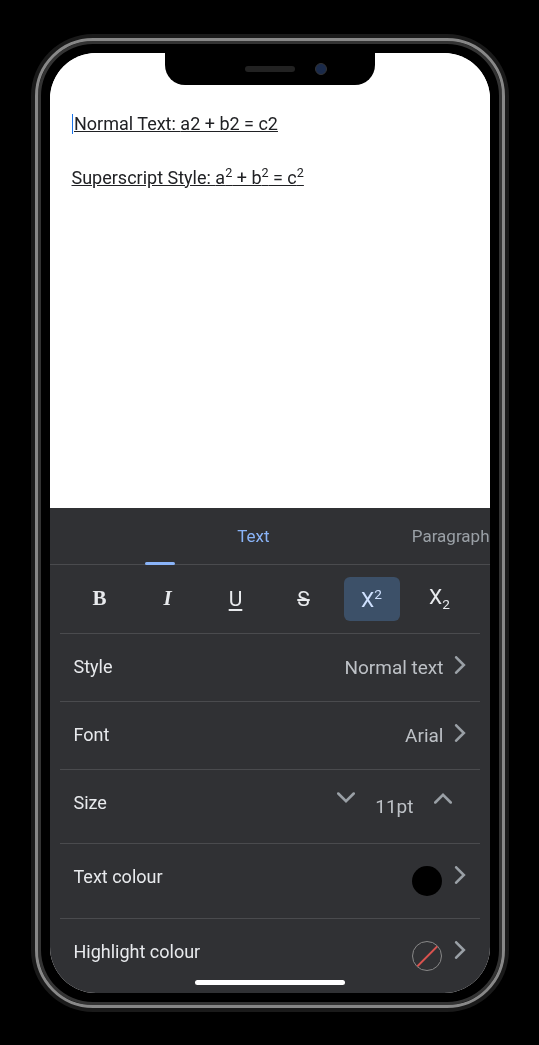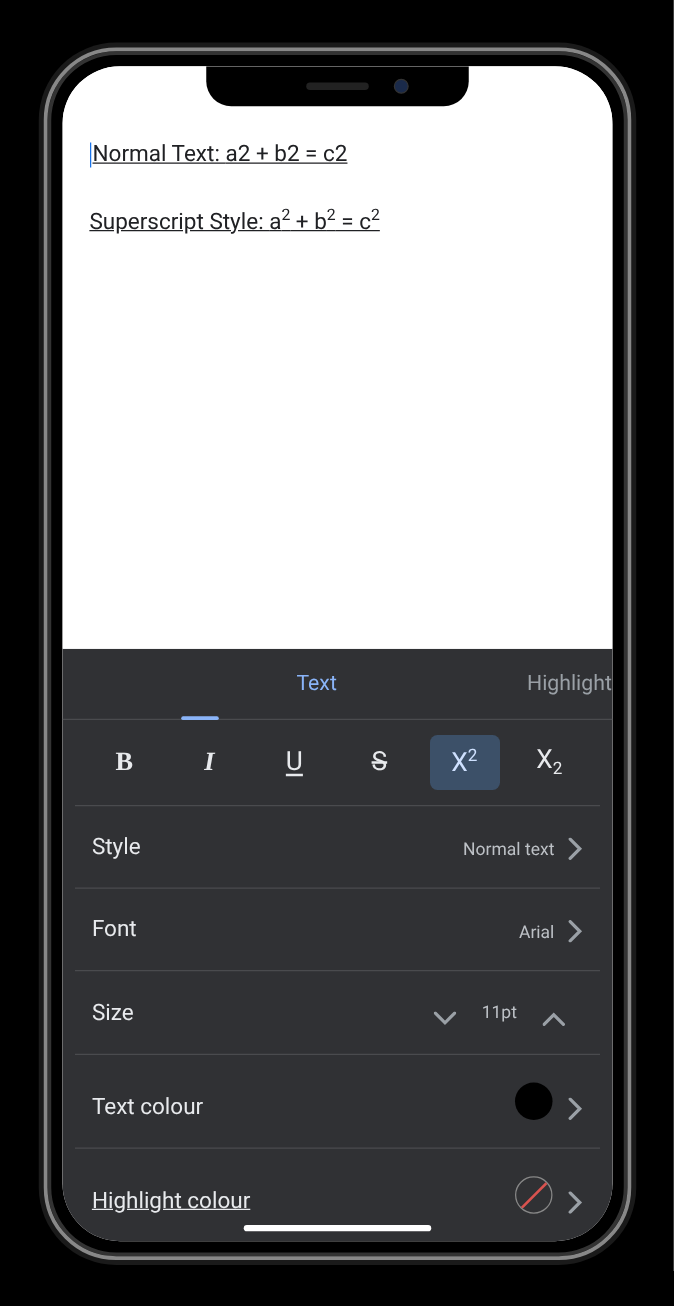--- a/index.html
+++ b/index.html
@@ -139,31 +139,31 @@
   }
   .fmt-btn.active {
     background: #3c5068;
     color: #cfe1ff;
   }
   .fmt-btn-bold { font-weight: 700; font-family: Georgia, serif; }
   .fmt-btn-italic { font-style: italic; font-weight: 700; font-family: Georgia, serif; }
 
   .setting-row {
     display: flex;
-    align-items: flex-end;
+    align-items: flex-start;
     padding: 22px 14px;
     border-bottom: 1px solid #4a4b4e;
     margin: 0 10px;
     font-size: 18px;
     color: #e8eaed;
     cursor: pointer;
   }
-  .setting-row:last-child { border-bottom: none; text-decoration: underline; }
+  .setting-row:last-child { border-bottom: none; }
   .setting-label { flex: 1; }
-  .setting-value { color: #bdc1c6; margin-right: 10px; font-size: 14px; }
+  .setting-value { color: #bdc1c6; margin-right: 10px; font-size: 19px; }
   .chevron { color: #9aa0a6; }
   .chevron svg { width: 12px; height: 18px; display: block; }
   .stepper { color: #9aa0a6; padding: 0 14px; display:flex; align-items:center;}
   .stepper svg { width: 18px; height: 12px; display: block; }
   .swatch {
     width: 30px;
     height: 30px;
     border-radius: 50%;
     margin-right: 12px;
   }
@@ -222,21 +222,21 @@
         <span class="cursor"></span><span>Normal Text: </span><span>a2 + b2 = c2</span>
       </div>
       <div class="doc-line">
         <span>Superscript Style: </span><span>a</span><sup>2</sup><span> + b</span><sup>2</sup><span> = c</span><sup>2</sup>
       </div>
     </div>
 
     <div class="format-panel">
       <div class="tabs">
         <div class="tab active">Text</div>
-        <div class="tab">Highlight</div>
+        <div class="tab">Paragraph</div>
       </div>
 
       <div class="format-row">
         <div class="fmt-btn fmt-btn-bold">B</div>
         <div class="fmt-btn fmt-btn-italic">I</div>
         <div class="fmt-btn">
           <span style="text-decoration: underline; text-underline-offset:3px;">U</span>
         </div>
         <div class="fmt-btn">
           <span style="text-decoration: line-through;">S</span>

